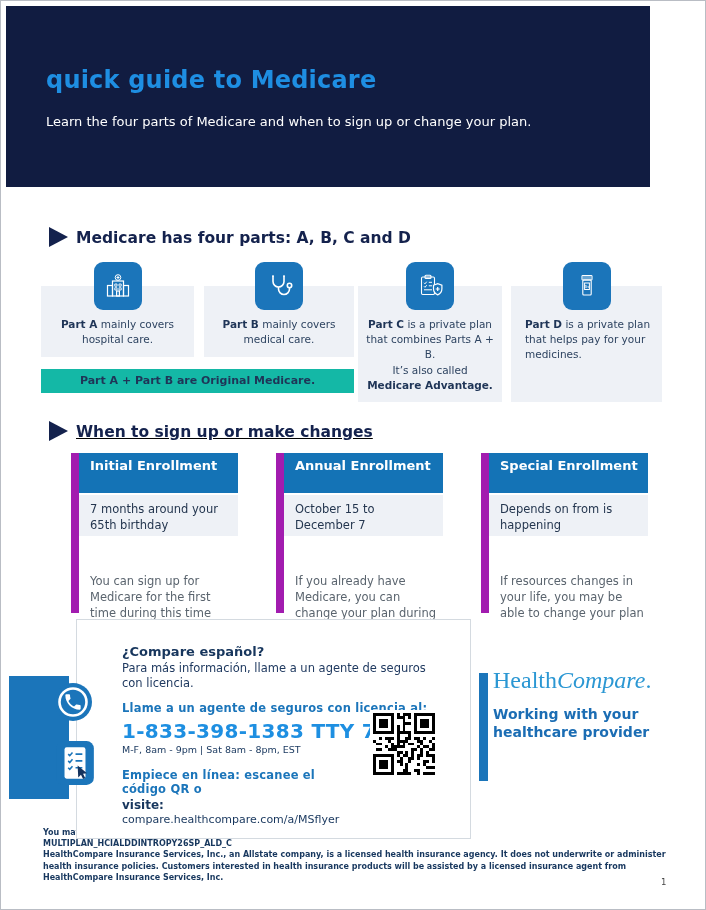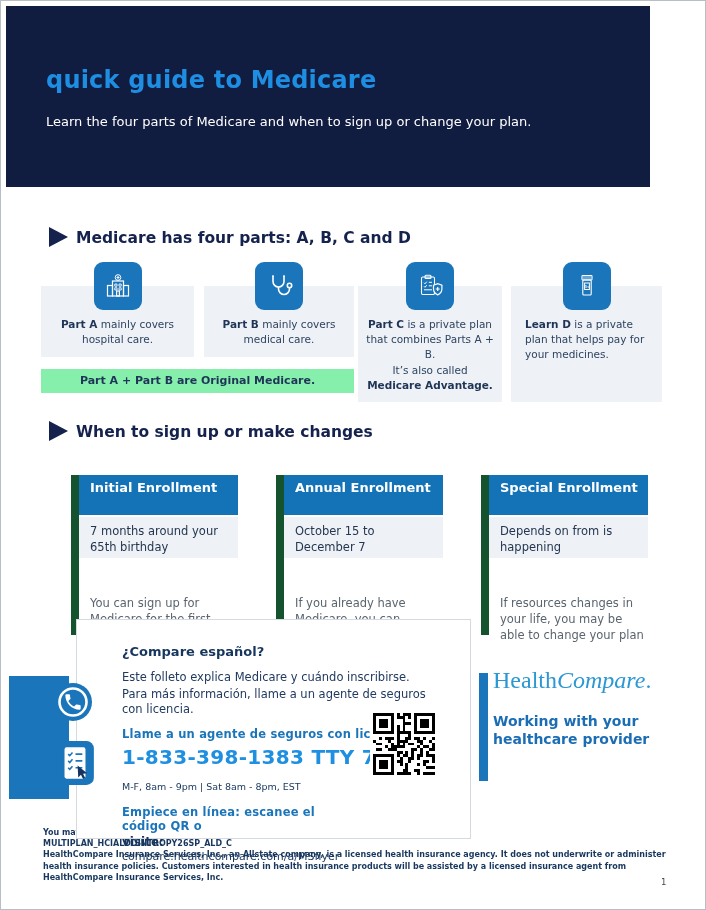--- a/index.html
+++ b/index.html
@@ -10,68 +10,68 @@
   }
   
   .hero{position:absolute;left:5px;top:5px;width:624px;height:181px;background:#111c41;padding-left:20px;}
   .hero-title{position:absolute;left:40px;top:60px;font-size:24px;font-weight:bold;color:#1e8ee2;letter-spacing:.2px;}
   .hero-sub{position:absolute;left:40px;top:108px;font-size:13px;color:#ffffff;}
   
   .sec-head{position:absolute;display:flex;align-items:flex-end;gap:8px;}
   .tri{width:0;height:0;border-top:10px solid transparent;border-bottom:10px solid transparent;border-left:19px solid #14224d;}
   .sec-head .t{font-size:15.5px;font-weight:bold;color:#14224d;}
   #sec1{left:48px;top:226px;}
-  #sec2{left:48px;top:420px;}
+  #sec2{left:48px;top:420px;text-decoration:underline;}
   
   .card{position:absolute;top:285px;background:#eef1f6;}
   .card .icon{position:absolute;top:-24px;left:50%;transform:translateX(-50%);
     width:48px;height:48px;background:#1b75ba;border-radius:9px;
     display:flex;align-items:center;justify-content:center;}
   .card .txt{padding:31px 8px 6px;font-size:10.5px;line-height:1.45;color:#2e4461;text-align:center;}
   .card .lead,.card .note-bold{font-weight:bold;color:#1f3557;}
   .card .note{margin-top:0;}
   #cardA{left:40px;width:153px;height:71px;}
   #cardB{left:203px;width:150px;height:71px;}
   #cardC{left:357px;width:144px;height:116px;}
   #cardD{left:510px;width:151px;height:116px;}
   #cardD .txt{text-align:left;padding-left:14px;padding-right:10px;}
-  .orig-bar{position:absolute;left:40px;top:368px;width:313px;height:24px;background:#86efac;
+  .orig-bar{position:absolute;left:40px;top:368px;width:313px;height:24px;background:#14b8a6;
     font-size:11px;font-weight:bold;color:#1f3557;text-align:center;line-height:24px;}
   
-  .enr{position:absolute;top:474px;width:167px;height:160px;box-sizing:border-box;border-left:8px solid #14532d;}
+  .enr{position:absolute;top:452px;width:167px;height:160px;box-sizing:border-box;border-left:8px solid #a21caf;}
   #enr0{left:70px;} #enr1{left:275px;} #enr2{left:480px;}
   .enr-head{background:#1473b6;color:#fff;font-size:13px;font-weight:bold;line-height:1.25;
     height:40px;box-sizing:border-box;padding:5px 8px 0 11px;}
   .enr-when{background:#eef1f6;color:#24364f;font-size:11.5px;line-height:1.35;
     min-height:41px;box-sizing:border-box;padding:7px 8px 0 11px;margin-top:2px;}
   .enr-desc{color:#5a646e;font-size:11.5px;line-height:1.4;padding:12px 4px 0 11px;margin-top:25px;}
   
   .blue-rect{position:absolute;left:8px;top:675px;width:60px;height:123px;background:#1b75ba;}
   .side-icon{position:absolute;z-index:3;}
   #phoneIcon{left:52px;top:681px;}
   #clipIcon{left:55px;top:740px;}
   .es-card{position:absolute;left:75px;top:618px;width:395px;height:220px;background:#fff;
     border:1px solid #d4dae0;box-sizing:border-box;z-index:2;}
   .es-inner{position:absolute;left:45px;top:24px;width:340px;}
   .es-h{font-size:13px;font-weight:bold;color:#17365d;}
   .es-p{font-size:11.5px;color:#203a60;line-height:1.3;margin-top:11px;width:305px;}
   .es-p2{margin-top:2px;}
   .es-call{margin-top:10px;font-size:11.5px;font-weight:800;color:#1b75ba;letter-spacing:.2px;}
   .es-phone{margin-top:4px;font-size:20px;font-weight:bold;color:#1e8fe1;letter-spacing:.3px;}
-  .es-hours{margin-top:12px;font-size:9.5px;color:#17365d;}
+  .es-hours{margin-top:1px;font-size:9.5px;color:#17365d;}
   .es-online{margin-top:13px;font-size:11.5px;font-weight:800;color:#1b75ba;width:240px;letter-spacing:.2px;}
   .es-visite{font-size:12px;font-weight:bold;color:#17365d;margin-top:2px;}
   .es-url{font-size:11px;color:#17365d;margin-top:1px;}
   .qr{position:absolute;left:293px;top:90px;width:68px;height:68px;background:#fff;}
   
   .vbar{position:absolute;left:478px;top:672px;width:9px;height:108px;background:#1b75ba;}
   .brand{position:absolute;left:492px;top:666px;width:212px;text-align:left;}
   .logo{font-family:"Liberation Serif","DejaVu Serif",serif;font-size:24px;color:#2b97d3;}
   .logo .it{font-style:italic;}
-  .tagline{margin-top:18px;font-size:14px;font-weight:bold;color:#1b6db4;line-height:1.3;}
+  .tagline{margin-top:11px;font-size:14px;font-weight:bold;color:#1b6db4;line-height:1.3;}
   
   .foot{position:absolute;left:42px;top:826px;width:652px;font-size:8px;font-weight:bold;
     color:#17375e;line-height:1.4;}
   .foot a{color:#17375e;text-decoration:underline;}
   .foot .disc{width:645px;}
   .pagenum{position:absolute;left:660px;top:876px;font-size:8.5px;color:#444;}
   svg{display:block;}
 </style>
 </head>
 <body>
@@ -140,21 +140,21 @@
     <span class="icon">
       <svg width="28" height="28" viewBox="0 0 28 28" fill="none" stroke="#fff" stroke-width="1.1">
         <rect x="9" y="3.5" width="10" height="4.5" rx=".8"></rect>
         <path d="M11 3.5v4.5M13 3.5v4.5M15 3.5v4.5M17 3.5v4.5" stroke-width=".7"></path>
         <rect x="9.8" y="8" width="8.4" height="15" rx="1"></rect>
         <rect x="11.6" y="11" width="4.8" height="6.5" stroke-width="1"></rect>
         <text x="14" y="16" font-size="4.2" text-anchor="middle" fill="#fff" stroke="none" font-family="Liberation Serif,serif">Rx</text>
       </svg>
     </span>
     <div class="txt">
-      <span class="lead">Learn D</span><span> is a private plan that helps pay for your medicines.</span>
+      <span class="lead">Part D</span><span> is a private plan that helps pay for your medicines.</span>
     </div>
   </div>
 
   <div class="orig-bar">Part A + Part B are Original Medicare.</div>
 
   <div class="sec-head" id="sec2">
     <span class="tri"></span>
     <span class="t">When to sign up or make changes</span>
   </div>
 
@@ -192,21 +192,20 @@
       <rect x="8" y="6" width="20" height="30" rx="2" fill="#fff"></rect>
       <path d="M11.5 12.5l1.5 1.5 2.6-3M11.5 19l1.5 1.5 2.6-3M11.5 25.5l1.5 1.5 2.6-3" stroke="#1b75ba" stroke-width="1.5" fill="none"></path>
       <path d="M18.5 12.5h6.5M18.5 19h6.5M18.5 25.5h6.5" stroke="#1b75ba" stroke-width="1.5"></path>
       <path d="M20.5 23.5l9 7.2-3.8.5 2 4-2 1-2-4-2.6 2.6z" fill="#14335e"></path>
     </svg>
   </span>
 
   <div class="es-card">
     <div class="es-inner">
       <div class="es-h">¿Compare español?</div>
-      <div class="es-p">Este folleto explica Medicare y cuándo inscribirse.</div>
       <div class="es-p es-p2">Para más información, llame a un agente de seguros con licencia.</div>
       <div class="es-call">Llame a un agente de seguros con licencia al:</div>
       <div class="es-phone">1-833-398-1383 TTY 711</div>
       <div class="es-hours">M-F, 8am - 9pm | Sat 8am - 8pm, EST</div>
       <div class="es-online">Empiece en línea: escanee el código QR o</div>
       <div class="es-visite">visite:</div>
       <div class="es-url">compare.healthcompare.com/a/MSflyer</div>
     </div>
     <div class="qr">
       <svg width="68" height="68" viewBox="-1 -1 23 23" shape-rendering="crispEdges">

